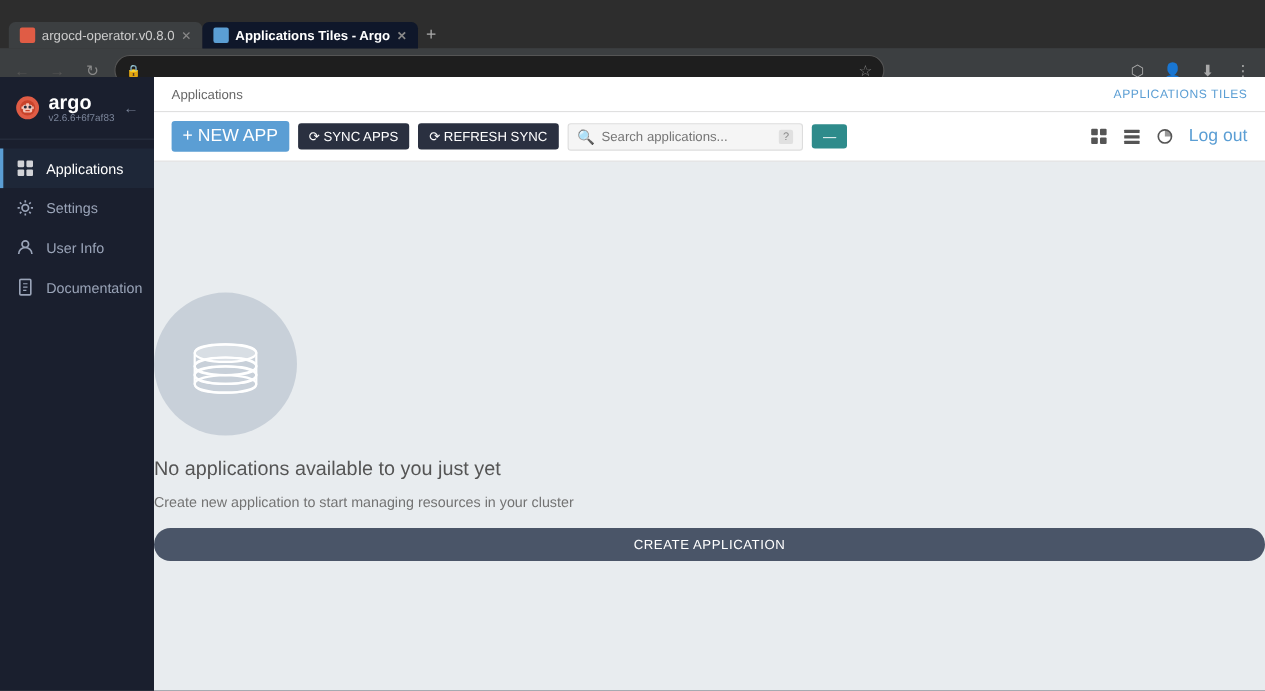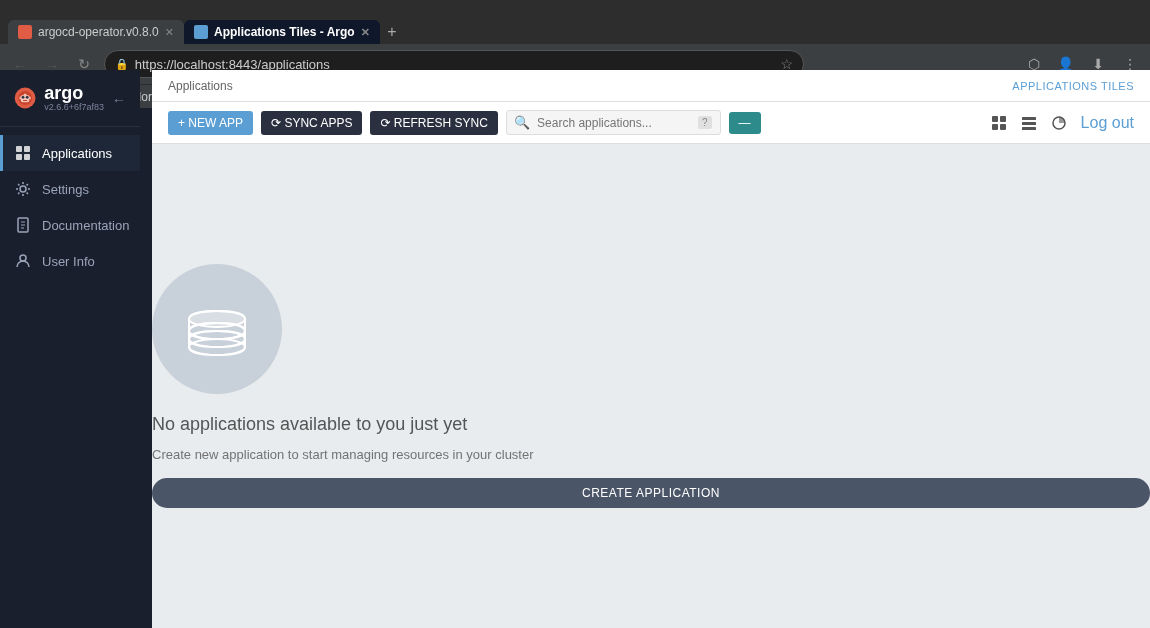--- a/index.html
+++ b/index.html
@@ -24,21 +24,21 @@
     .address-text { color: #ccc; font-size: 13px; flex: 1; }
     .star-icon { color: #888; font-size: 14px; margin-left: auto; }
     .toolbar-icons { display: flex; gap: 8px; margin-left: auto; }
     .toolbar-icon { width: 24px; height: 24px; display: flex; align-items: center; justify-content: center; color: #aaa; font-size: 14px; cursor: pointer; }
 
     .bookmarks-bar { background: #3c3f41; height: 24px; display: flex; align-items: center; padding: 0 8px; gap: 12px; border-top: 1px solid #2a2a2a; }
     .bookmark { display: flex; align-items: center; gap: 4px; color: #ccc; font-size: 12px; cursor: pointer; }
     .bookmark-icon { font-size: 11px; }
 
     
-    .app-layout { display: flex; height: calc(628px - 70px); gap: 12px; }
+    .app-layout { display: flex; height: calc(628px - 70px); }
 
     
     .sidebar { width: 140px; background: #1a1f2e; display: flex; flex-direction: column; color: #fff; flex-shrink: 0; }
     .sidebar-header { padding: 12px 14px; display: flex; align-items: center; gap: 8px; border-bottom: 1px solid #2a3040; }
     .argo-logo { width: 32px; height: 32px; }
     .argo-title { font-size: 18px; font-weight: bold; color: #fff; line-height: 1; }
     .argo-version { font-size: 9px; color: #7a8499; }
     .sidebar-collapse { margin-left: auto; color: #7a8499; cursor: pointer; font-size: 14px; }
 
     .sidebar-nav { flex: 1; padding: 8px 0; }
@@ -47,21 +47,21 @@
     .sidebar-item-icon { width: 18px; height: 18px; display: flex; align-items: center; justify-content: center; flex-shrink: 0; }
 
     
     .main-content { flex: 1; background: #e8ecef; display: flex; flex-direction: column; }
 
     .content-header { background: #fff; padding: 6px 16px; display: flex; align-items: center; justify-content: space-between; border-bottom: 1px solid #ddd; height: 32px; }
     .breadcrumb { font-size: 12px; color: #666; }
     .apps-tiles-label { font-size: 11px; color: #5b9ed4; font-weight: 400; letter-spacing: 0.5px; text-transform: uppercase; }
 
     .toolbar { background: #fff; padding: 8px 16px; display: flex; align-items: center; gap: 8px; border-bottom: 1px solid #ddd; }
-    .btn-new-app { background: #5b9ed4; color: #fff; border: none; border-radius: 3px; padding: 5px 10px; font-size: 12px; cursor: pointer; display: flex; align-items: center; gap: 4px; font-weight: 500; }
+    .btn-new-app { background: #5b9ed4; color: #fff; border: none; border-radius: 3px; padding: 5px 10px; font-size: 16px; cursor: pointer; display: flex; align-items: center; gap: 4px; font-weight: 500; }
     .btn-sync { background: #2a3040; color: #fff; border: none; border-radius: 3px; padding: 5px 10px; font-size: 12px; cursor: pointer; display: flex; align-items: center; gap: 4px; text-align: center; }
     .btn-refresh { background: #2a3040; color: #fff; border: none; border-radius: 3px; padding: 5px 10px; font-size: 12px; cursor: pointer; display: flex; align-items: center; gap: 4px; }
     .search-box { display: flex; align-items: center; background: #f5f5f5; border: 1px solid #ddd; border-radius: 3px; padding: 4px 8px; gap: 6px; min-width: 200px; }
     .search-input { border: none; background: transparent; outline: none; font-size: 12px; color: #666; flex: 1; }
     .search-shortcut { background: #e0e0e0; border-radius: 2px; padding: 1px 4px; font-size: 10px; color: #888; }
     .filter-btn { background: #2e8b8b; border: none; border-radius: 3px; padding: 4px 10px; cursor: pointer; color: #fff; font-size: 12px; }
 
     .view-btns { margin-left: auto; display: flex; align-items: center; gap: 6px; }
     .view-btn { width: 24px; height: 24px; display: flex; align-items: center; justify-content: center; cursor: pointer; color: #666; border-radius: 3px; }
     .logout-btn { font-size: 16px; color: #5b9ed4; cursor: pointer; margin-left: 4px; }
@@ -90,21 +90,20 @@
       <span class="tab-close">✕</span>
     </div>
     <div class="new-tab">+</div>
   </div>
   <div class="browser-toolbar">
     <div class="nav-btn disabled">←</div>
     <div class="nav-btn disabled">→</div>
     <div class="nav-btn">↻</div>
     <div class="address-bar">
       <span class="lock-icon">🔒</span>
-      <span class="address-text">https://localhost:8443/applications</span>
       <span class="star-icon">☆</span>
     </div>
     <div class="toolbar-icons">
       <div class="toolbar-icon">⬡</div>
       <div class="toolbar-icon">👤</div>
       <div class="toolbar-icon">⬇</div>
       <div class="toolbar-icon">⋮</div>
     </div>
   </div>
   <div class="bookmarks-bar">
@@ -179,36 +178,36 @@
           <svg width="16" height="16" viewBox="0 0 16 16" fill="none" xmlns="http://www.w3.org/2000/svg">
             <circle cx="8" cy="8" r="3" stroke="currentColor" stroke-width="1.5"></circle>
             <path d="M8 1v2M8 13v2M1 8h2M13 8h2M3.05 3.05l1.41 1.41M11.54 11.54l1.41 1.41M3.05 12.95l1.41-1.41M11.54 4.46l1.41-1.41" stroke="currentColor" stroke-width="1.5"></path>
           </svg>
         </div>
         <span>Settings</span>
       </div>
       <div class="sidebar-item">
         <div class="sidebar-item-icon">
           <svg width="16" height="16" viewBox="0 0 16 16" fill="none" xmlns="http://www.w3.org/2000/svg">
+            <circle cx="8" cy="5" r="3" stroke="currentColor" stroke-width="1.5"></circle>
+            <path d="M2 14c0-3.314 2.686-6 6-6s6 2.686 6 6" stroke="currentColor" stroke-width="1.5"></path>
+          </svg>
+        </div>
+        <span>User Info</span>
+      </div>
+      <div class="sidebar-item">
+        <div class="sidebar-item-icon">
+          <svg width="16" height="16" viewBox="0 0 16 16" fill="none" xmlns="http://www.w3.org/2000/svg">
             <rect x="3" y="1" width="10" height="14" rx="1" stroke="currentColor" stroke-width="1.5"></rect>
             <line x1="6" y1="5" x2="10" y2="5" stroke="currentColor" stroke-width="1"></line>
             <line x1="6" y1="8" x2="10" y2="8" stroke="currentColor" stroke-width="1"></line>
             <line x1="6" y1="11" x2="9" y2="11" stroke="currentColor" stroke-width="1"></line>
           </svg>
         </div>
         <span>Documentation</span>
-      </div>
-      <div class="sidebar-item">
-        <div class="sidebar-item-icon">
-          <svg width="16" height="16" viewBox="0 0 16 16" fill="none" xmlns="http://www.w3.org/2000/svg">
-            <circle cx="8" cy="5" r="3" stroke="currentColor" stroke-width="1.5"></circle>
-            <path d="M2 14c0-3.314 2.686-6 6-6s6 2.686 6 6" stroke="currentColor" stroke-width="1.5"></path>
-          </svg>
-        </div>
-        <span>User Info</span>
       </div>
     </nav>
   </div>
 
   <div class="main-content">
     <div class="content-header">
       <span class="breadcrumb">Applications</span>
       <span class="apps-tiles-label">APPLICATIONS TILES</span>
     </div>
     <div class="toolbar">

